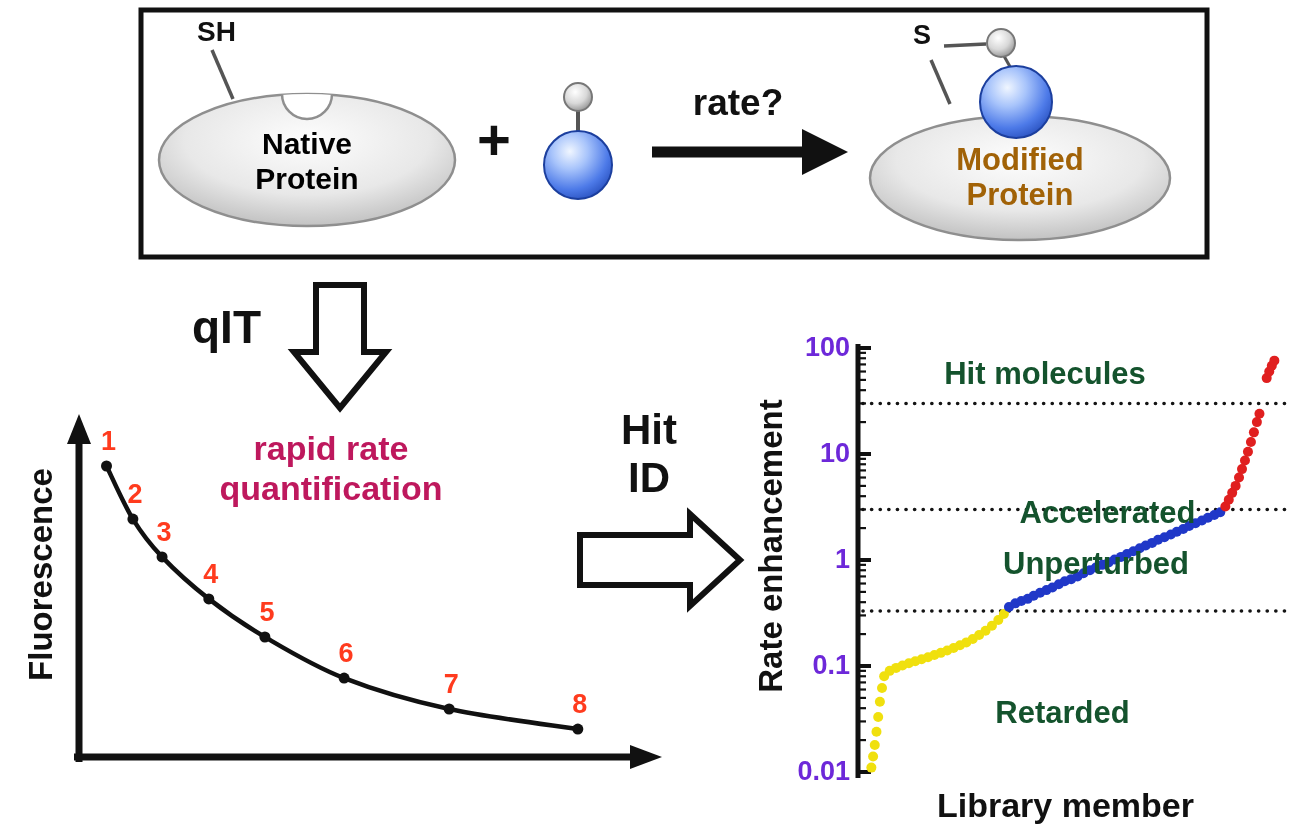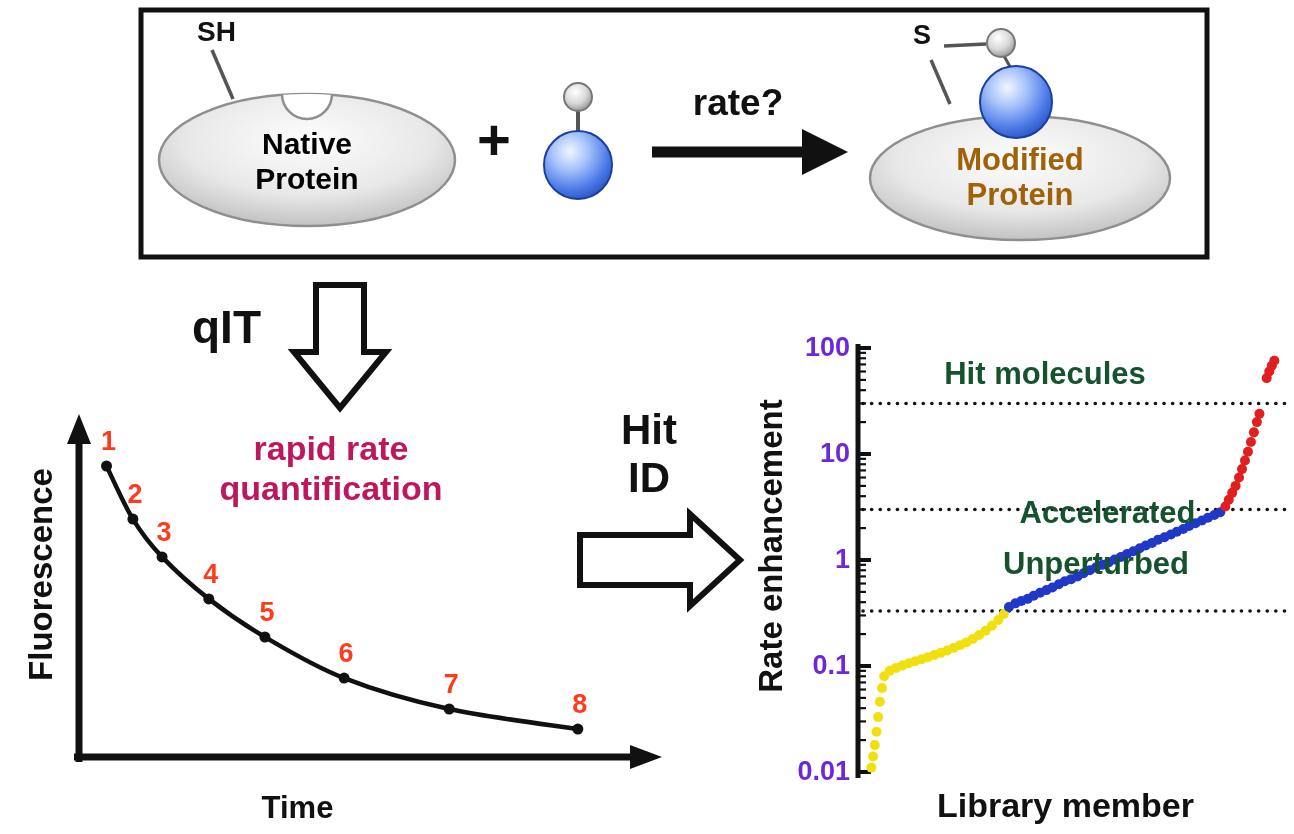--- a/index.html
+++ b/index.html
@@ -238,28 +238,28 @@
   <div class="lbl ctr" id="modified-name">Modified
 Protein</div>
 
   <div class="lbl" id="qit-label">qIT</div>
   <div class="lbl ctr" id="rapid-text">rapid rate
 quantification</div>
   <div class="lbl ctr" id="hitid-text">Hit
 ID</div>
 
   <div class="lbl ctr vlbl" id="fluor-ylabel">Fluorescence</div>
-  <div class="lbl ctr" id="time-xlabel">Time</div>
 
   <div class="lbl ctr vlbl" id="rate-ylabel">Rate enhancement</div>
   <div class="lbl ctr" id="library-xlabel">Library member</div>
 
   <div class="ytick" id="ytick-0">100</div>
   <div class="ytick" id="ytick-1">10</div>
   <div class="ytick" id="ytick-2">1</div>
   <div class="ytick" id="ytick-3">0.1</div>
   <div class="ytick" id="ytick-4">0.01</div>
 
   <div class="region" id="region-hits">Hit molecules</div>
   <div class="region" id="region-acc">Accelerated</div>
   <div class="region" id="region-unp">Unperturbed</div>
+  <div class="region" id="region-ret">Retarded</div>
 
 </div>
 
 </body></html>

